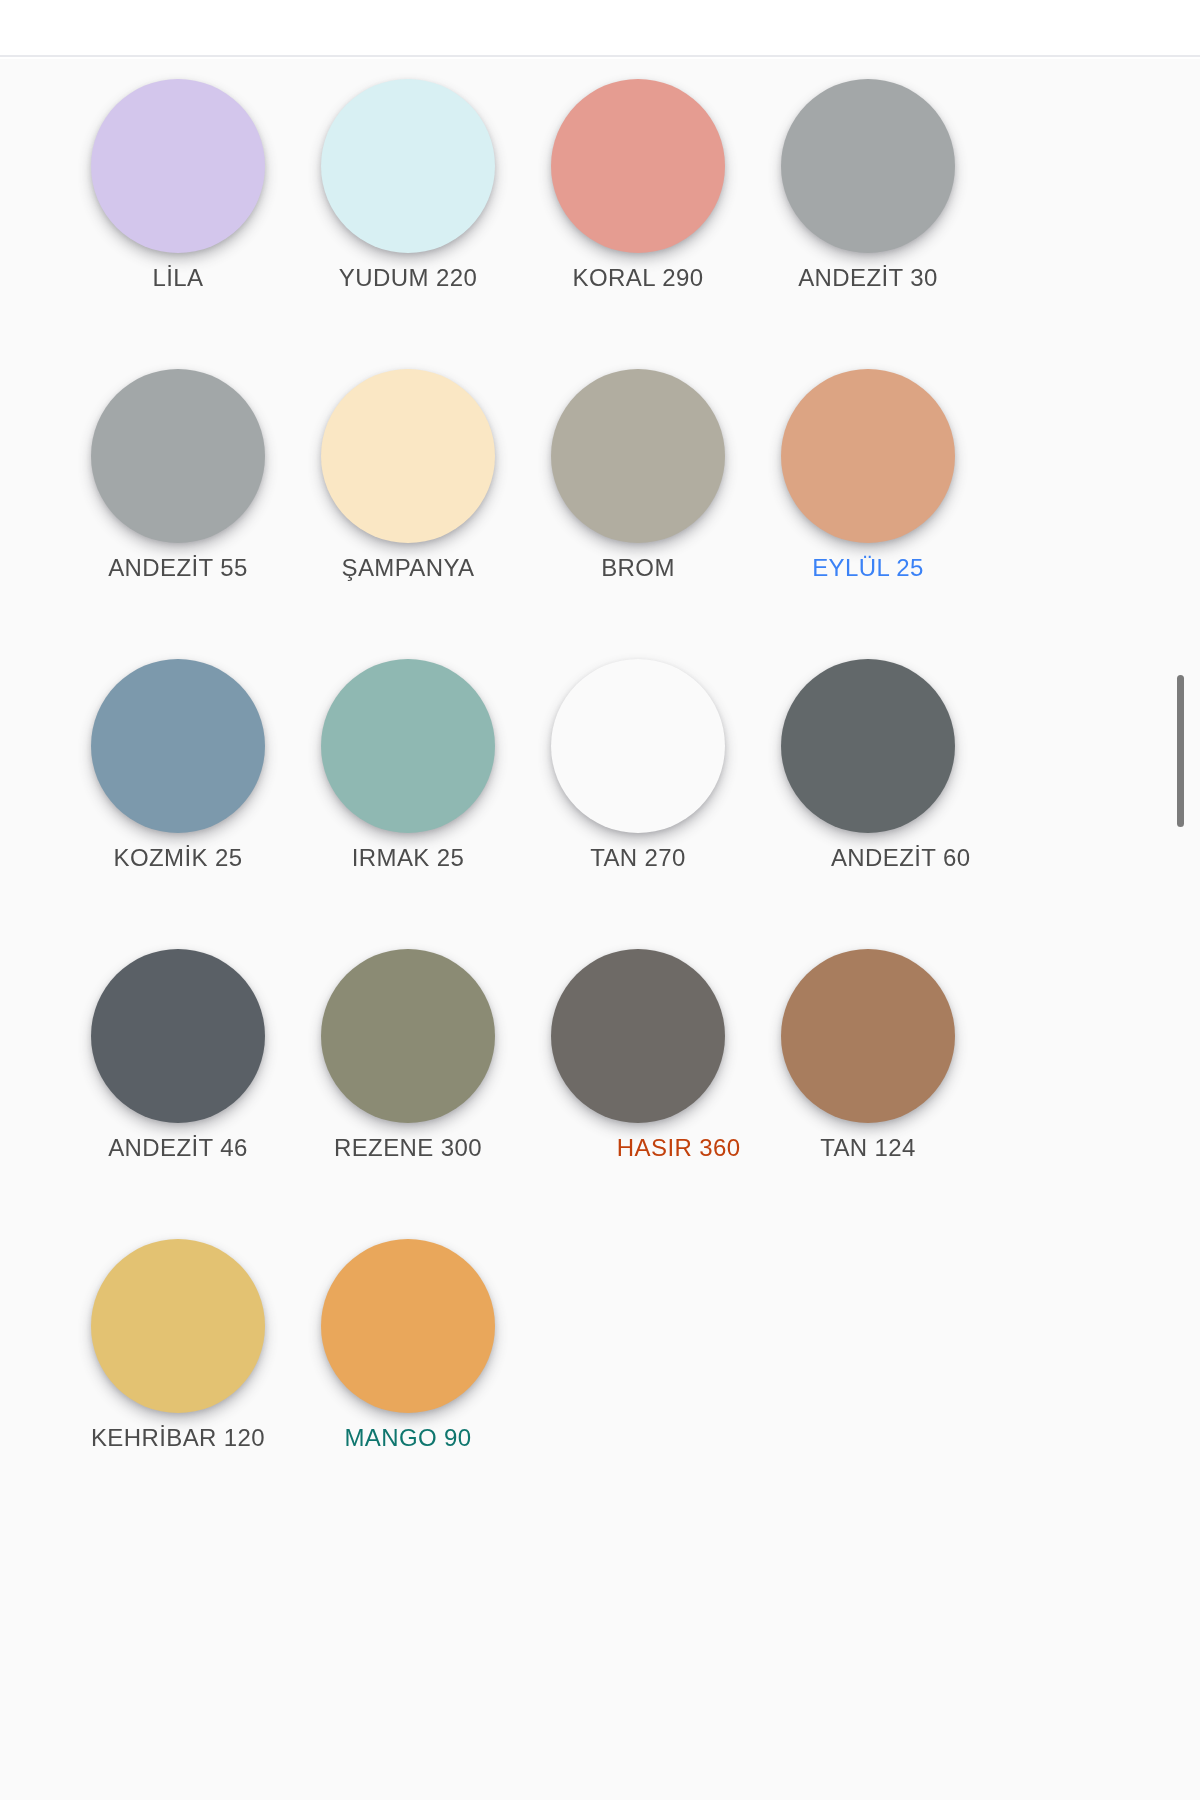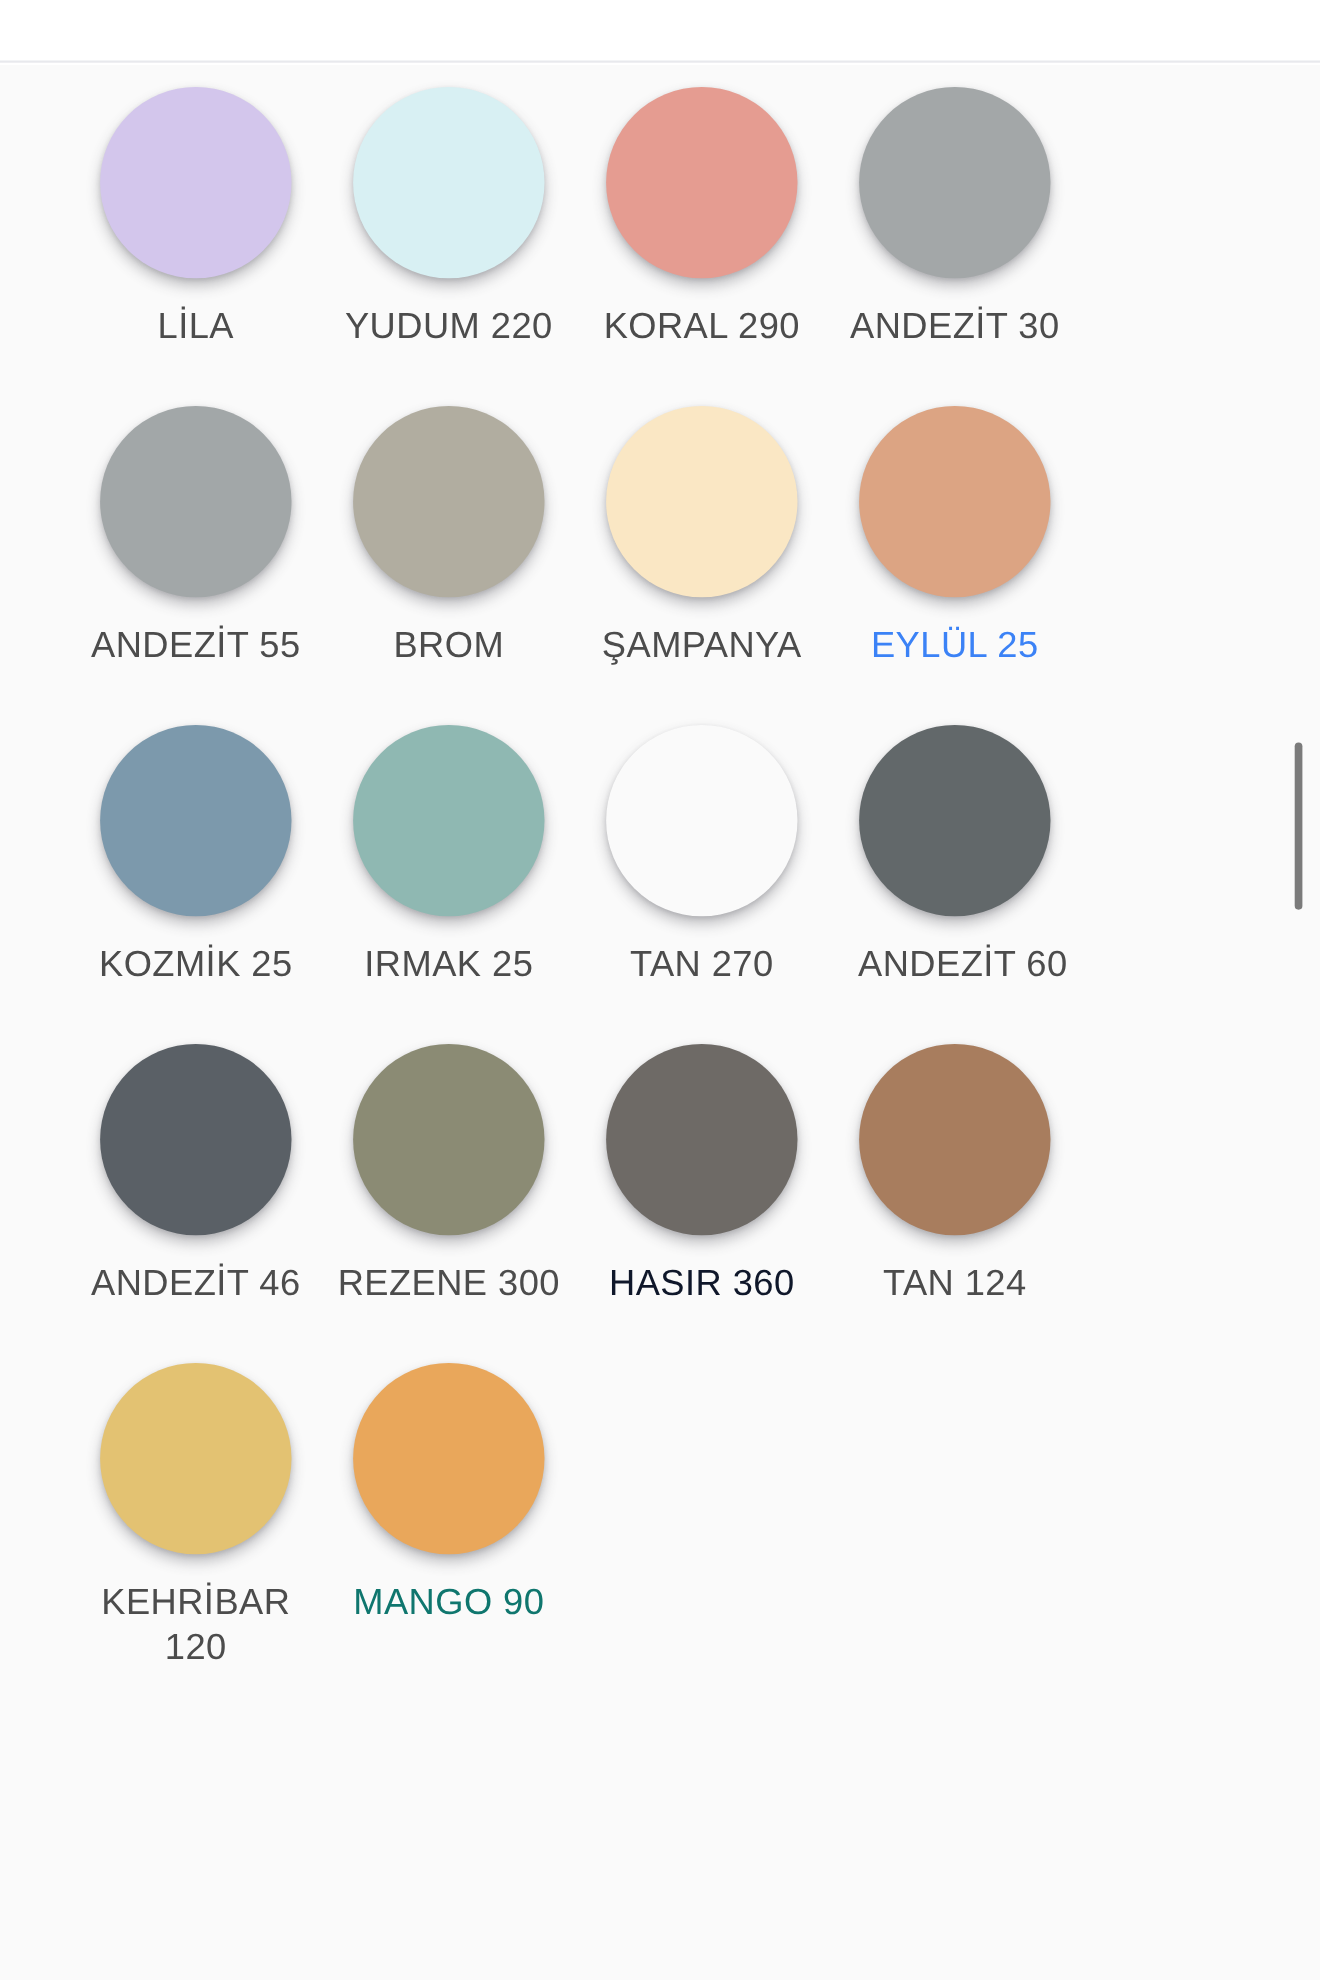--- a/index.html
+++ b/index.html
@@ -66,24 +66,24 @@
   .swatch-dot {
     width: 174px;
     height: 174px;
     border-radius: 50%;
     flex: 0 0 auto;
     box-shadow: 0 7px 13px rgba(60, 60, 70, 0.30),
                 0 2px 5px rgba(60, 60, 70, 0.16);
   }
 
   .swatch-label {
-    margin-top: 22px;
+    margin-top: 4px;
     width: 205px;
     text-align: center;
-    font-size: 33px;
+    font-size: 24px;
     line-height: 41px;
     letter-spacing: 0.4px;
     color: #4c4c4c;
     font-weight: 400;
     word-wrap: break-word;
   }
 
   
   .scrollbar-track {
     position: absolute;
@@ -127,26 +127,26 @@
         </div>
         <div class="swatch-cell">
           <div class="swatch-dot" style="background: rgb(163, 167, 168);"></div>
           <div class="swatch-label" style="color: rgb(76, 76, 76);">ANDEZİT 30</div>
         </div>
         <div class="swatch-cell">
           <div class="swatch-dot" style="background: rgb(162, 167, 168);"></div>
           <div class="swatch-label" style="color: rgb(76, 76, 76);">ANDEZİT 55</div>
         </div>
         <div class="swatch-cell">
+          <div class="swatch-dot" style="background: rgb(250, 231, 196);"></div>
+          <div class="swatch-label" style="color: rgb(76, 76, 76);">ŞAMPANYA</div>
+        </div>
+        <div class="swatch-cell">
           <div class="swatch-dot" style="background: rgb(177, 173, 160);"></div>
           <div class="swatch-label" style="color: rgb(76, 76, 76);">BROM</div>
-        </div>
-        <div class="swatch-cell">
-          <div class="swatch-dot" style="background: rgb(250, 231, 196);"></div>
-          <div class="swatch-label" style="color: rgb(76, 76, 76);">ŞAMPANYA</div>
         </div>
         <div class="swatch-cell">
           <div class="swatch-dot" style="background: rgb(220, 164, 131);"></div>
           <div class="swatch-label" style="color: #3b82f6;">EYLÜL 25</div>
         </div>
         <div class="swatch-cell">
           <div class="swatch-dot" style="background: rgb(124, 153, 172);"></div>
           <div class="swatch-label" style="color: rgb(76, 76, 76);">KOZMİK 25</div>
         </div>
         <div class="swatch-cell">
@@ -164,21 +164,21 @@
         <div class="swatch-cell">
           <div class="swatch-dot" style="background: rgb(90, 96, 102);"></div>
           <div class="swatch-label" style="color: rgb(76, 76, 76);">ANDEZİT 46</div>
         </div>
         <div class="swatch-cell">
           <div class="swatch-dot" style="background: rgb(139, 139, 116);"></div>
           <div class="swatch-label" style="color: rgb(76, 76, 76);">REZENE 300</div>
         </div>
         <div class="swatch-cell">
           <div class="swatch-dot" style="background: rgb(110, 106, 102);"></div>
-          <div class="swatch-label" style="color: #0f172a;">HASIR 360</div>
+          <div class="swatch-label" style="color: #c2410c; text-align: right;">HASIR 360</div>
         </div>
         <div class="swatch-cell">
           <div class="swatch-dot" style="background: rgb(168, 125, 94);"></div>
           <div class="swatch-label" style="color: rgb(76, 76, 76);">TAN 124</div>
         </div>
         <div class="swatch-cell">
           <div class="swatch-dot" style="background: rgb(227, 194, 114);"></div>
           <div class="swatch-label" style="color: rgb(76, 76, 76);">KEHRİBAR 120</div>
         </div>
         <div class="swatch-cell">

